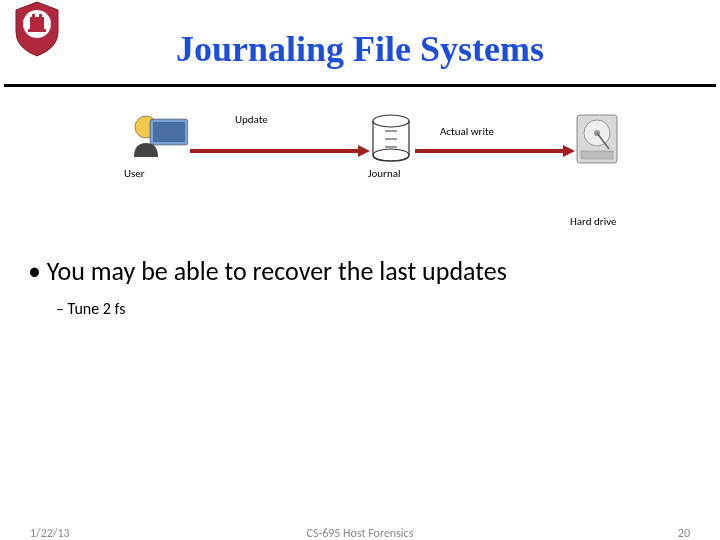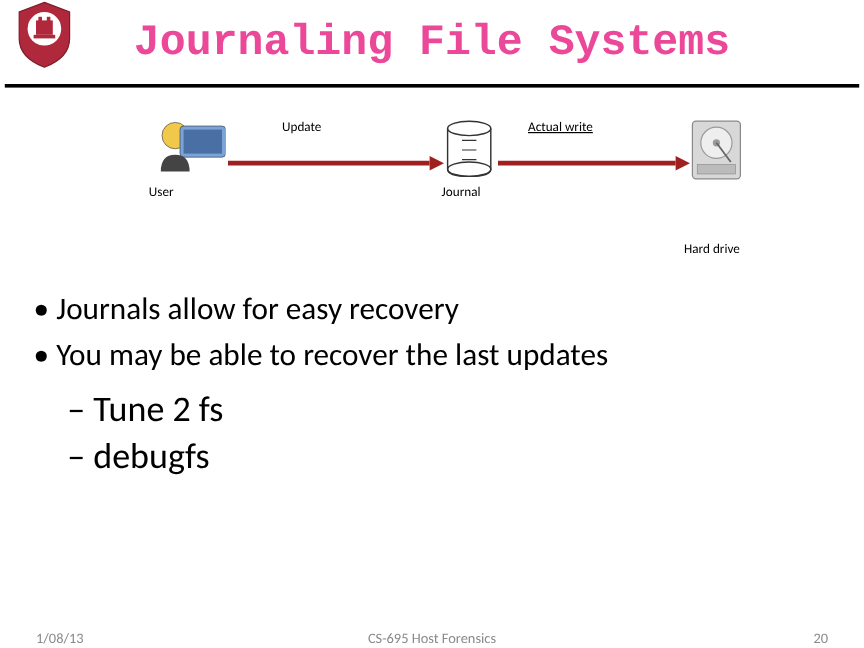--- a/index.html
+++ b/index.html
@@ -15,24 +15,24 @@
     position: absolute;
     top: 0;
     left: 8px;
     width: 58px;
     height: 58px;
   }
   .title {
     text-align: center;
     font-size: 36px;
     font-weight: 700;
-    color: #ec4899;
-    padding-top: 15px;
+    color: #1d4ed8;
+    padding-top: 28px;
     padding-bottom: 14px;
-    font-family: Liberation Mono, monospace;
+    font-family: Liberation Serif, serif;
   }
   .divider {
     height: 3px;
     background: #000;
     margin: 0 4px 18px 4px;
   }
   .diagram {
     position: relative;
     height: 120px;
     margin: 0 40px 30px 40px;
@@ -68,21 +68,21 @@
   }
   .bullets li {
     list-style: none;
     margin-bottom: 4px;
   }
   .bullets li::before {
     content: "• ";
   }
   .sub-bullets {
     margin: 10px 0 0 56px;
-    font-size: 30px;
+    font-size: 16px;
   }
   .sub-bullets li {
     list-style: none;
     margin-bottom: 2px;
   }
   .sub-bullets li::before {
     content: "– ";
   }
   .footer {
     position: absolute;
@@ -137,21 +137,21 @@
     <svg width="42" height="50" viewBox="0 0 42 50">
       <ellipse cx="21" cy="8" rx="18" ry="6" fill="none" stroke="#333" stroke-width="1.2"></ellipse>
       <path d="M3 8 L3 42 Q3 48 21 48 Q39 48 39 42 L39 8" fill="none" stroke="#333" stroke-width="1.2"></path>
       <ellipse cx="21" cy="42" rx="18" ry="6" fill="none" stroke="#333" stroke-width="1.2" stroke-dasharray="0"></ellipse>
       <line x1="15" y1="18" x2="27" y2="18" stroke="#333" stroke-width="1"></line>
       <line x1="15" y1="26" x2="27" y2="26" stroke="#333" stroke-width="1"></line>
       <line x1="15" y1="34" x2="27" y2="34" stroke="#333" stroke-width="1"></line>
     </svg>
   </div>
 
-  <div class="diag-label" style="left:400px; top:8px;text-decoration:underline;">Actual write</div>
+  <div class="diag-label" style="left:400px; top:20px;">Actual write</div>
 
   <div class="arrow" style="left:375px;">
     <svg width="160" height="14" viewBox="0 0 160 14">
       <line x1="0" y1="7" x2="148" y2="7" stroke="#a02020" stroke-width="4"></line>
       <polygon points="148,1 160,7 148,13" fill="#a02020"></polygon>
     </svg>
   </div>
 
   <div class="disk-icon">
     <svg width="44" height="52" viewBox="0 0 44 52">
@@ -163,25 +163,23 @@
     </svg>
   </div>
 
   <div class="diag-label" style="left:84px; top:62px;">User</div>
   <div class="diag-label" style="left:328px; top:62px;">Journal</div>
   <div class="diag-label" style="left:530px; top:62px;margin-top:48px;">Hard drive</div>
 
 </div>
 
 <ul class="bullets">
-  <li>Journals allow for easy recovery</li>
   <li>You may be able to recover the last updates</li>
 </ul>
 <ul class="sub-bullets">
   <li>Tune 2 fs</li>
-  <li>debugfs</li>
 </ul>
 
 <div class="footer">
-  <span class="footer-date">1/08/13</span>
+  <span class="footer-date">1/22/13</span>
   <span class="footer-course">CS-695 Host Forensics</span>
   <span class="footer-page">20</span>
 </div>
 
 </body></html>

